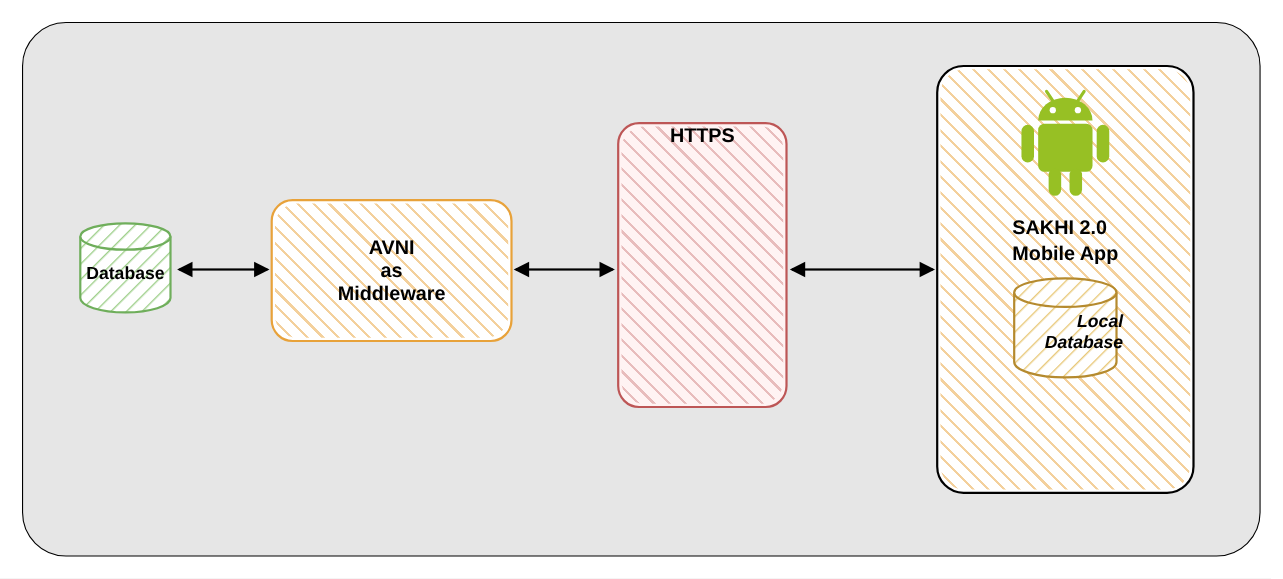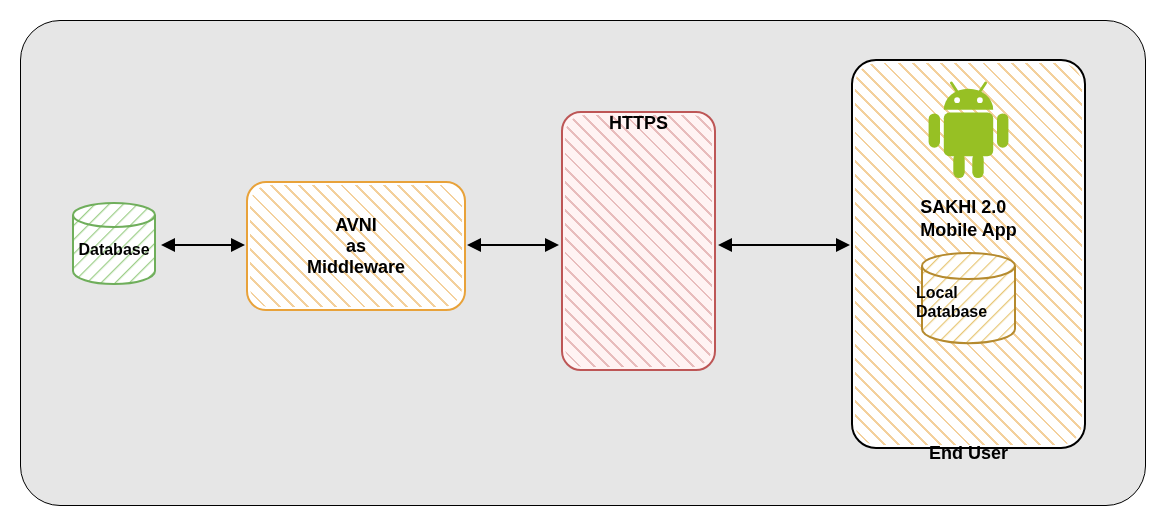--- a/index.html
+++ b/index.html
@@ -107,24 +107,25 @@
     .local-db {
       position: relative;
       width: 105px;
       height: 90px;
       margin-top: 10px;
     }
     .local-db-label {
       position: absolute;
       width: 100%;
       top: 32px;
-      text-align: left;
+      text-align: right;
       font-size: 16px;
       font-weight: bold;
       line-height: 1.2;
+      font-style: italic;
     }
     .arrow {
       position: absolute;
       height: 2px;
       background: #000;
       top: 223px;
     }
     .arrow::before, .arrow::after {
       content: '';
       position: absolute;
@@ -221,19 +222,18 @@
           <path d="M 6 15 L 6 78 A 46 14 0 0 0 99 78 L 99 15" fill="url(#hatchLocal)" stroke="#b58a2e" stroke-width="2"></path>
           <ellipse cx="52.5" cy="15" rx="46.5" ry="13" fill="url(#hatchLocal)" stroke="#b58a2e" stroke-width="2"></ellipse>
         </svg>
         <div class="local-db-label">
           <span>Local</span><br>
           <span>Database</span>
         </div>
       </div>
     </div>
   </div>
-  <div class="enduser-label">End User</div>
 
   <div class="arrow" style="left:142px; width:80px;"></div>
   <div class="arrow" style="left:448px; width:88px;"></div>
   <div class="arrow" style="left:699px; width:128px;"></div>
 
 </div>
 
 </body></html>

